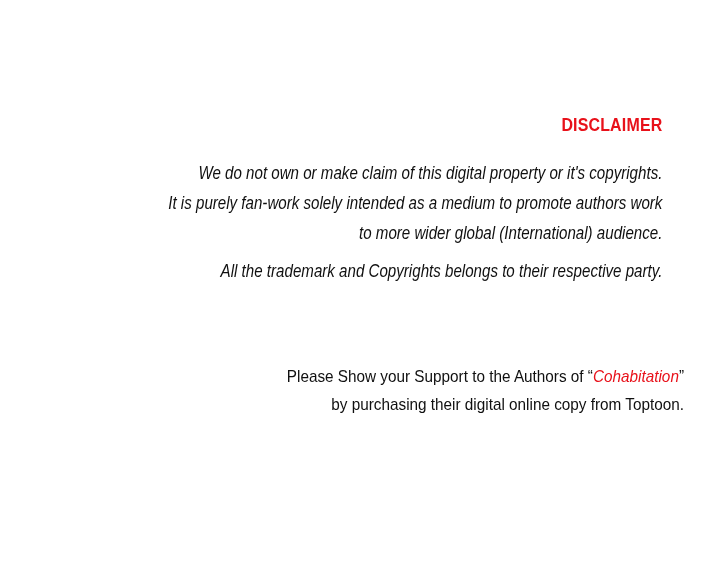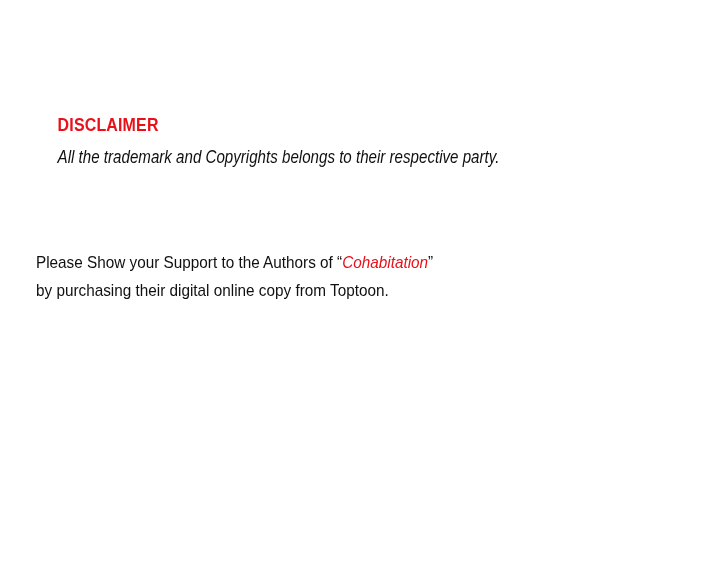--- a/index.html
+++ b/index.html
@@ -12,21 +12,21 @@
     height: 562px;
     overflow: hidden;
     font-family: "Liberation Sans", sans-serif;
     color: #101010;
   }
   .page {
     width: 720px;
     height: 562px;
     padding-top: 115px;
     box-sizing: border-box;
-    text-align: left;
+    text-align: right;
   }
   .line {
     width: 100%;
     white-space: nowrap;
   }
   
   .cond-84 { transform: scaleX(0.84); transform-origin: 50% 50%; }
   .cond-90 { transform: scaleX(0.90); transform-origin: 50% 50%; }
 
   .title {
@@ -58,20 +58,25 @@
     font-style: italic;
   }
 </style>
 </head>
 <body style="background: rgb(255, 255, 255); color: rgb(16, 16, 16);">
 
 <div class="page">
 
   <div class="line title cond-84">DISCLAIMER</div>
 
+  <div class="para">
+    <div class="line cond-84">We do not own or make claim of this digital property or it's copyrights.</div>
+    <div class="line cond-84">It is purely fan-work solely intended as a medium to promote authors work</div>
+    <div class="line cond-84">to more wider global (International) audience.</div>
+  </div>
 
   <div class="line trademark cond-84">All the trademark and Copyrights belongs to their respective party.</div>
 
   <div class="support">
     <div class="line cond-90">
       <span>Please Show your Support to the Authors of “</span><span class="series-name">Cohabitation</span><span>”</span>
     </div>
     <div class="line cond-90">by purchasing their digital online copy from Toptoon.</div>
   </div>
 

